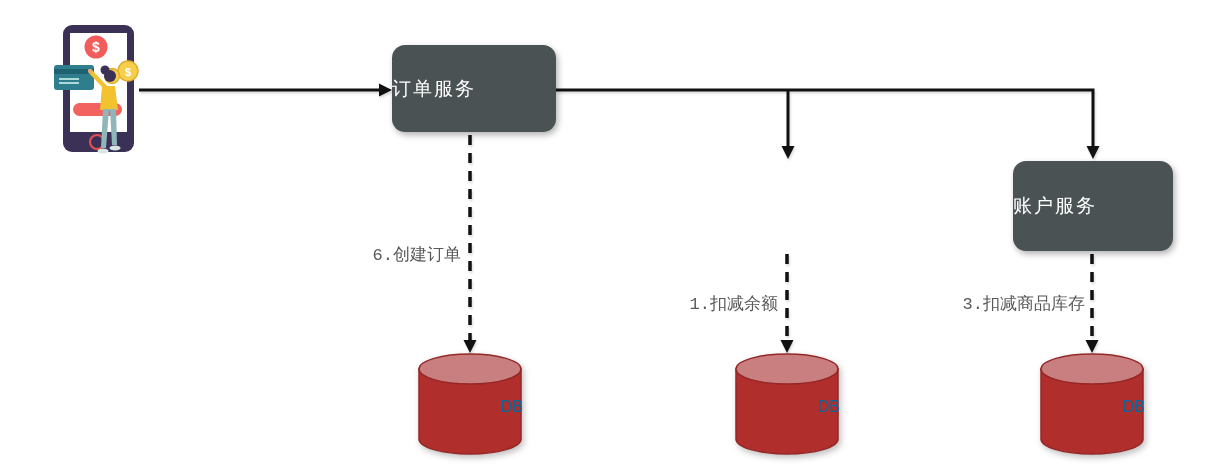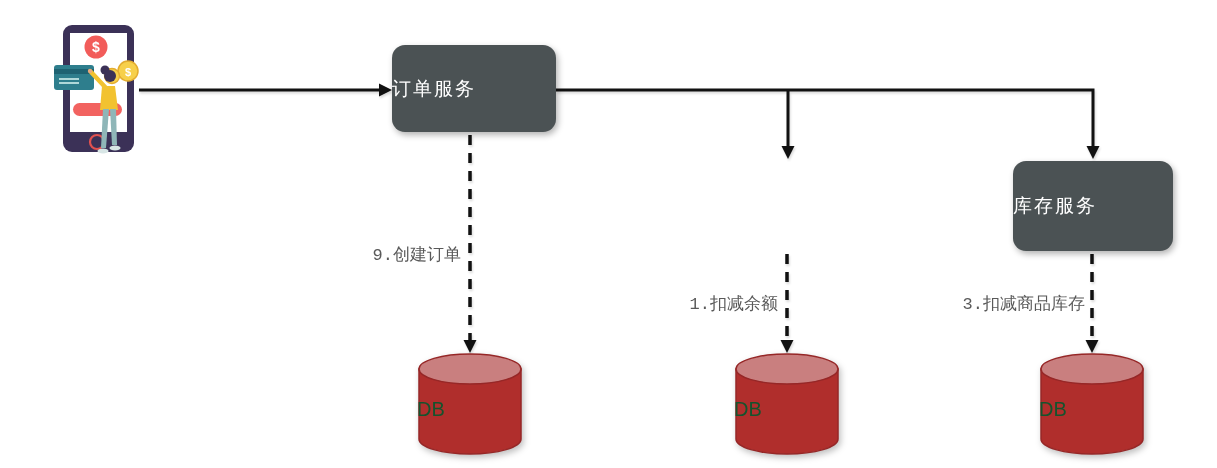--- a/index.html
+++ b/index.html
@@ -24,22 +24,22 @@
     box-shadow:2px 3px 6px rgba(0,0,0,0.30);
     z-index:3;
   }
   #svc-order     { left:392px;  top:45px;  width:164px; height:87px; }
   #svc-account   { left:709px;  top:161px; width:159px; height:90px; }
   #svc-inventory { left:1013px; top:161px; width:160px; height:90px; }
 
   .db { position:absolute; width:106px; height:104px; z-index:3; }
   .db svg { position:absolute; left:0; top:0; filter: drop-shadow(2px 3px 3px rgba(0,0,0,0.25)); }
   .db .db-label {
-    position:absolute; left:0; right:0; top:46px; text-align:left;
-    color:#14532d; font-size:20px; z-index:4;
+    position:absolute; left:0; right:0; top:46px; text-align:right;
+    color:#0369a1; font-size:16px; z-index:4;
   }
   #db-1 { left:417px;  top:352px; }
   #db-2 { left:734px;  top:352px; }
   #db-3 { left:1039px; top:352px; }
 
   .step {
     position:absolute;
     color:#595959; font-size:17px; white-space:nowrap;
     font-family:"Liberation Mono","DejaVu Sans Mono", monospace;
     z-index:2; background:#ffffff; padding:0 2px;
@@ -118,24 +118,24 @@
       <path d="M60,101 L62,137 L67,137 L66,101 Z" fill="#8fb6b8"></path>
       <ellipse cx="53" cy="143" rx="5.5" ry="2.6" fill="#d8e6e6"></ellipse>
       <ellipse cx="65" cy="140" rx="5.5" ry="2.6" fill="#d8e6e6"></ellipse>
     </g>
   </svg>
 
   <div class="svc" id="svc-order">
     <span>订单服务</span>
   </div>
   <div class="svc" id="svc-inventory">
-    <span>库存服务</span>
+    <span>账户服务</span>
   </div>
 
-  <div class="step" id="step-1">9.创建订单</div>
+  <div class="step" id="step-1">6.创建订单</div>
   <div class="step" id="step-2">1.扣减余额</div>
   <div class="step" id="step-3">3.扣减商品库存</div>
 
   <div class="db" id="db-1">
     <svg viewBox="0 0 106 104" width="106" height="104" xmlns="http://www.w3.org/2000/svg">
       <path d="M2,17 L2,87 A51,15 0 0 0 104,87 L104,17 Z" fill="#b02e2c" stroke="#962727" stroke-width="1.5"></path>
       <ellipse cx="53" cy="17" rx="51" ry="15" fill="#c97f7f" stroke="#962727" stroke-width="1.5"></ellipse>
     </svg>
     <div class="db-label">DB</div>
   </div>

